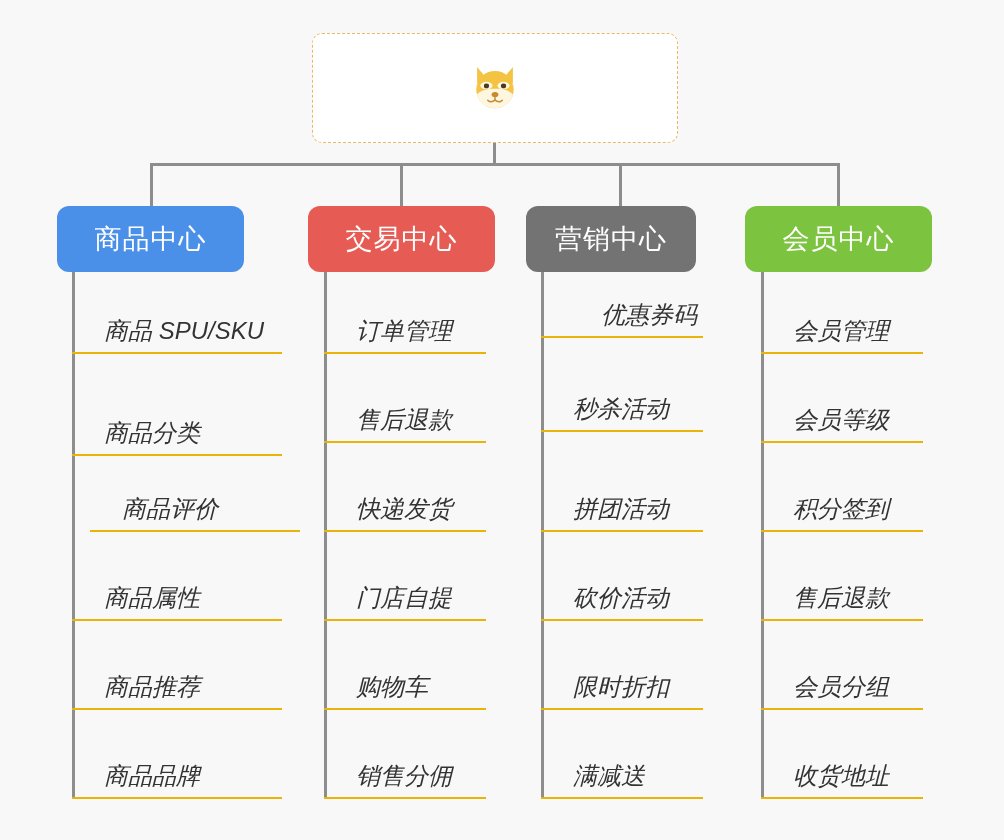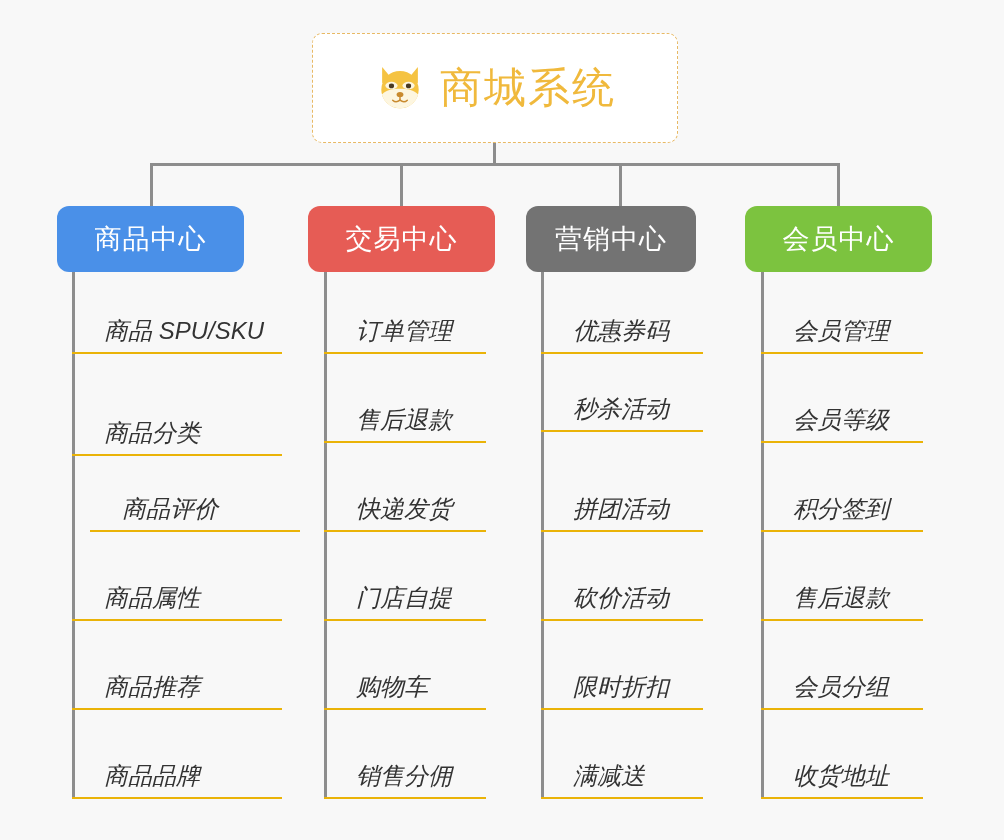--- a/index.html
+++ b/index.html
@@ -123,21 +123,20 @@
       <path d="M32 57 a23 23 0 0 1 -22.3 -17 c6 -6 14 -7 22.3 -7 c8.3 0 16.3 1 22.3 7 a23 23 0 0 1 -22.3 17 Z" fill="#fdf6e0"></path>
       <ellipse cx="21.5" cy="29" rx="7.5" ry="4.6" fill="#fdf6e0"></ellipse>
       <ellipse cx="42.5" cy="29" rx="7.5" ry="4.6" fill="#fdf6e0"></ellipse>
       <ellipse cx="21.5" cy="29.5" rx="3.2" ry="2.9" fill="#4a3a22"></ellipse>
       <ellipse cx="42.5" cy="29.5" rx="3.2" ry="2.9" fill="#4a3a22"></ellipse>
       <ellipse cx="32" cy="40" rx="4.2" ry="3.2" fill="#c98a2e"></ellipse>
       <path d="M32 43 L32 47" stroke="#c98a2e" stroke-width="1.8" fill="none"></path>
       <path d="M32 47 q-5 4 -9 0" stroke="#c98a2e" stroke-width="1.8" fill="none" stroke-linecap="round"></path>
       <path d="M32 47 q5 4 9 0" stroke="#c98a2e" stroke-width="1.8" fill="none" stroke-linecap="round"></path>
     </svg>
-    <span class="root-title">商城系统</span>
   </div>
 
   <div class="conn conn-v" style="left:493px; top:143px; height:22px;"></div>
   <div class="conn conn-h" style="left:150px; top:163px; width:690px;"></div>
 
   <div class="conn conn-v" style="left:150px; top:163px; height:45px;"></div>
   <div class="conn conn-v" style="left:400px; top:163px; height:45px;"></div>
   <div class="conn conn-v" style="left:619px; top:163px; height:45px;"></div>
   <div class="conn conn-v" style="left:837px; top:163px; height:45px;"></div>
 
@@ -187,21 +186,21 @@
       </div>
       <div class="leaf" style="left: 16px; top: 504px; width: 162px;">
         <span class="leaf-label">销售分佣</span>
       </div>
     </div>
     <div class="column" style="left: 526px; top: 206px;">
       <div class="cat-box" style="width: 170px; background: #737373;">
         <span class="cat-label">营销中心</span>
       </div>
       <div class="spine" style="left: 15px; top: 66px; height: 527px;"></div>
-      <div class="leaf" style="left: 15px; top: 59px; width: 162px;">
+      <div class="leaf" style="left: 15px; top: 43px; width: 162px; padding-left: 28px;">
         <span class="leaf-label">优惠券码</span>
       </div>
       <div class="leaf" style="left: 15px; top: 137px; width: 162px;">
         <span class="leaf-label">秒杀活动</span>
       </div>
       <div class="leaf" style="left: 15px; top: 237px; width: 162px;">
         <span class="leaf-label">拼团活动</span>
       </div>
       <div class="leaf" style="left: 15px; top: 326px; width: 162px;">
         <span class="leaf-label">砍价活动</span>

